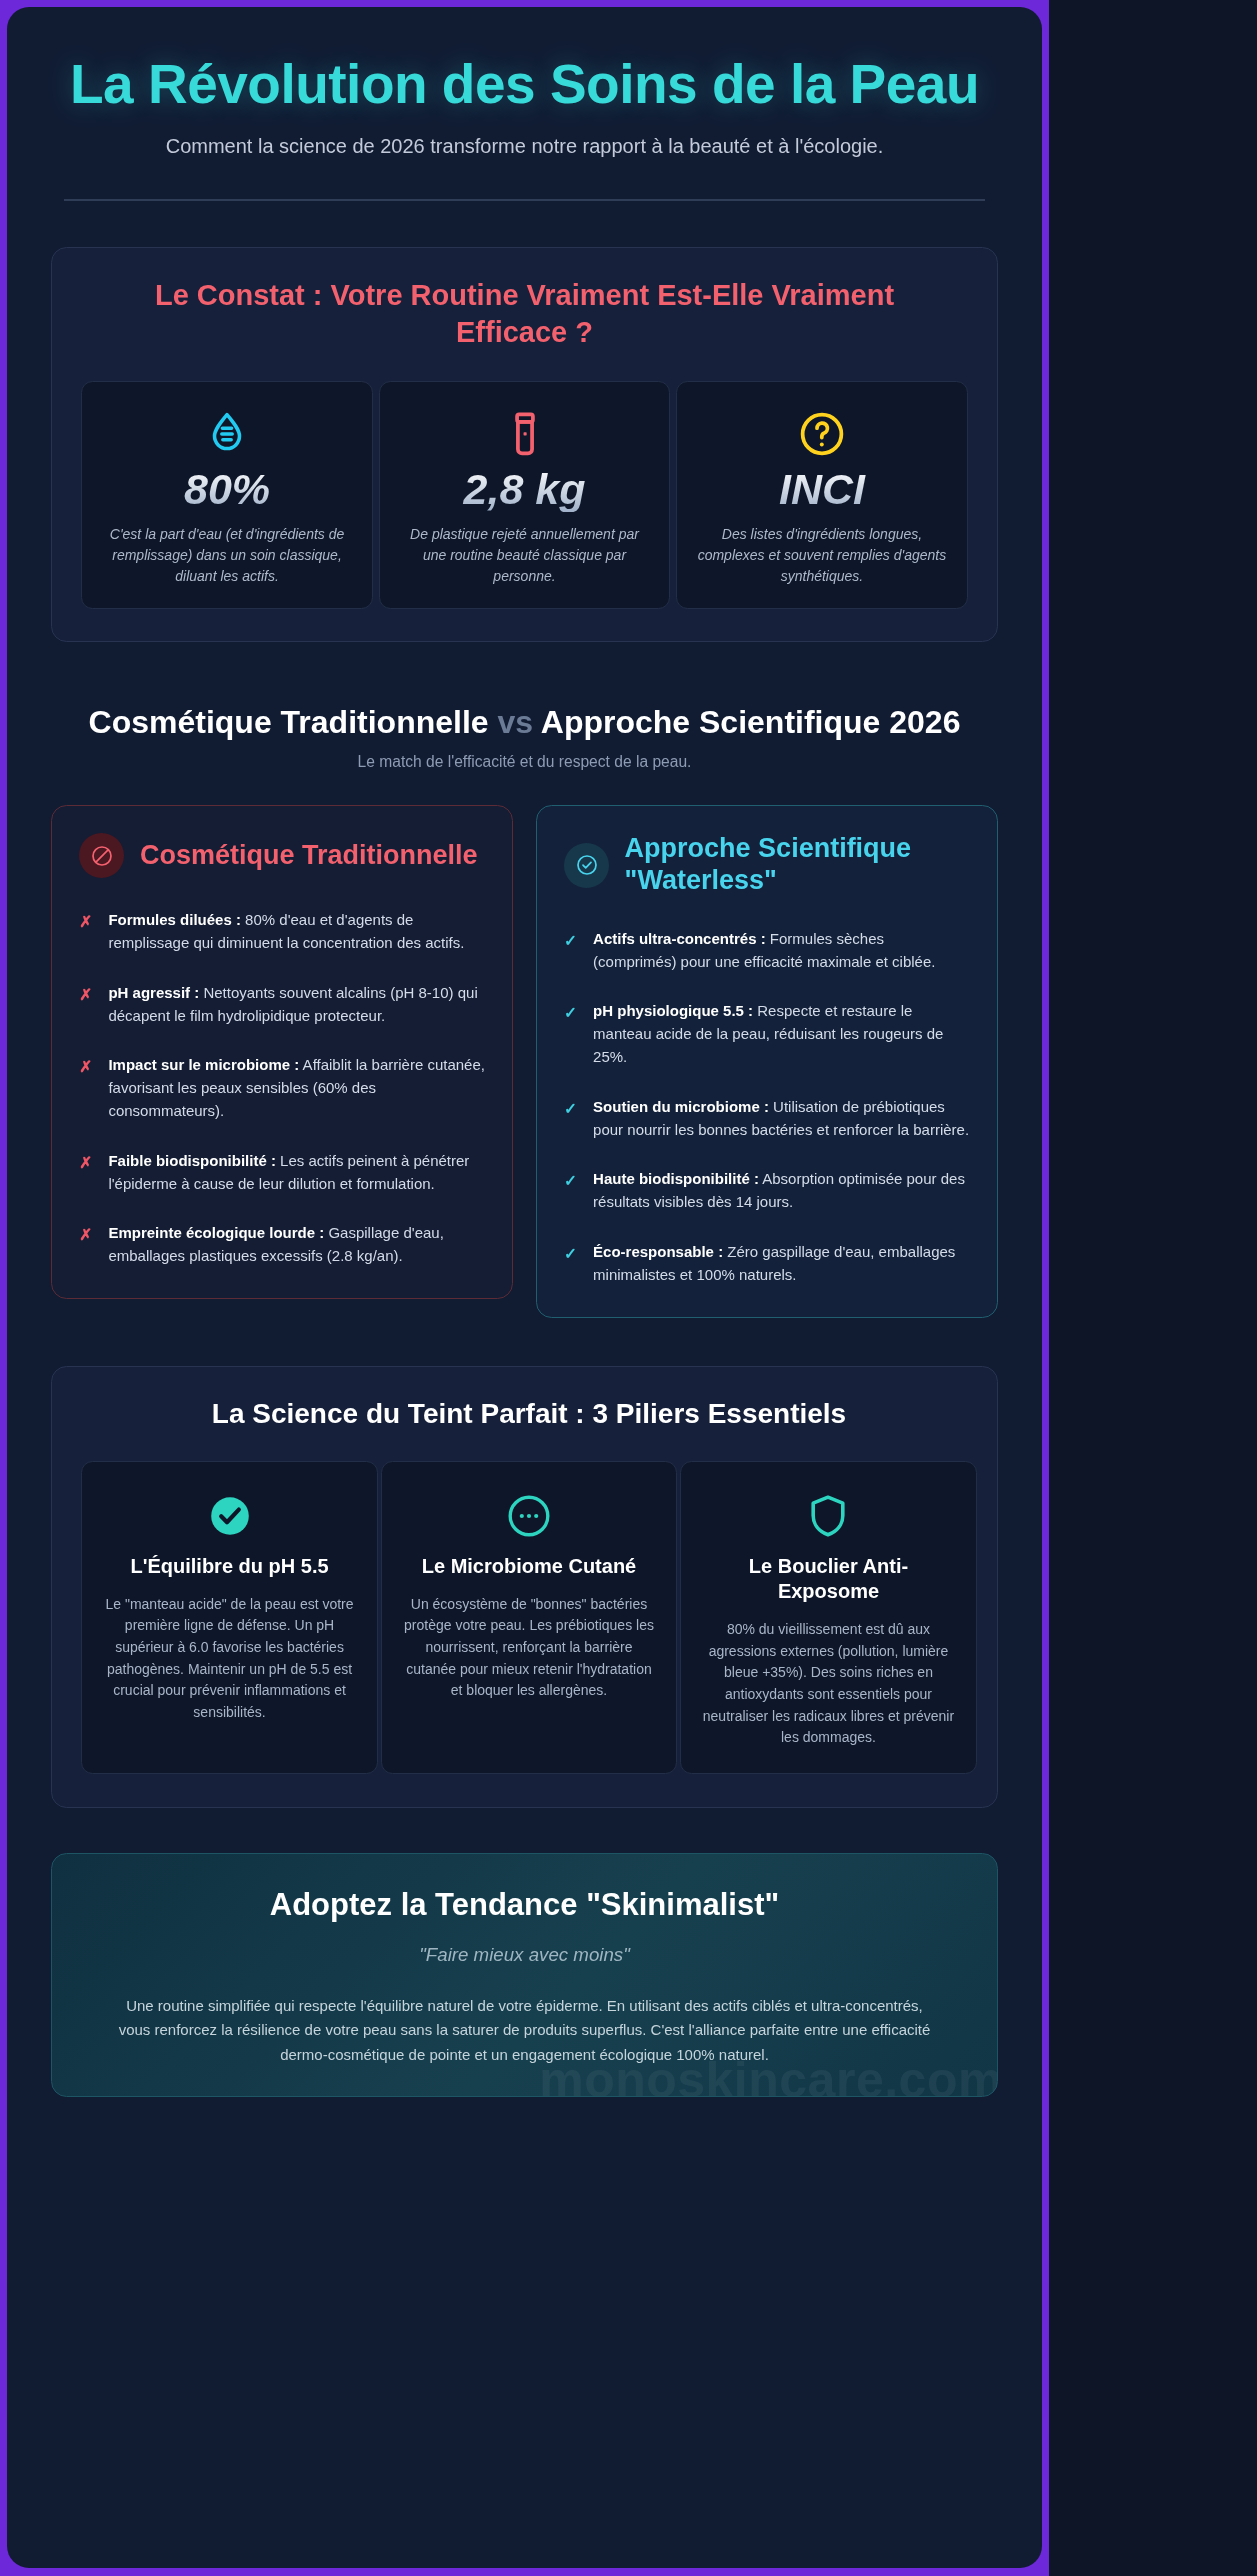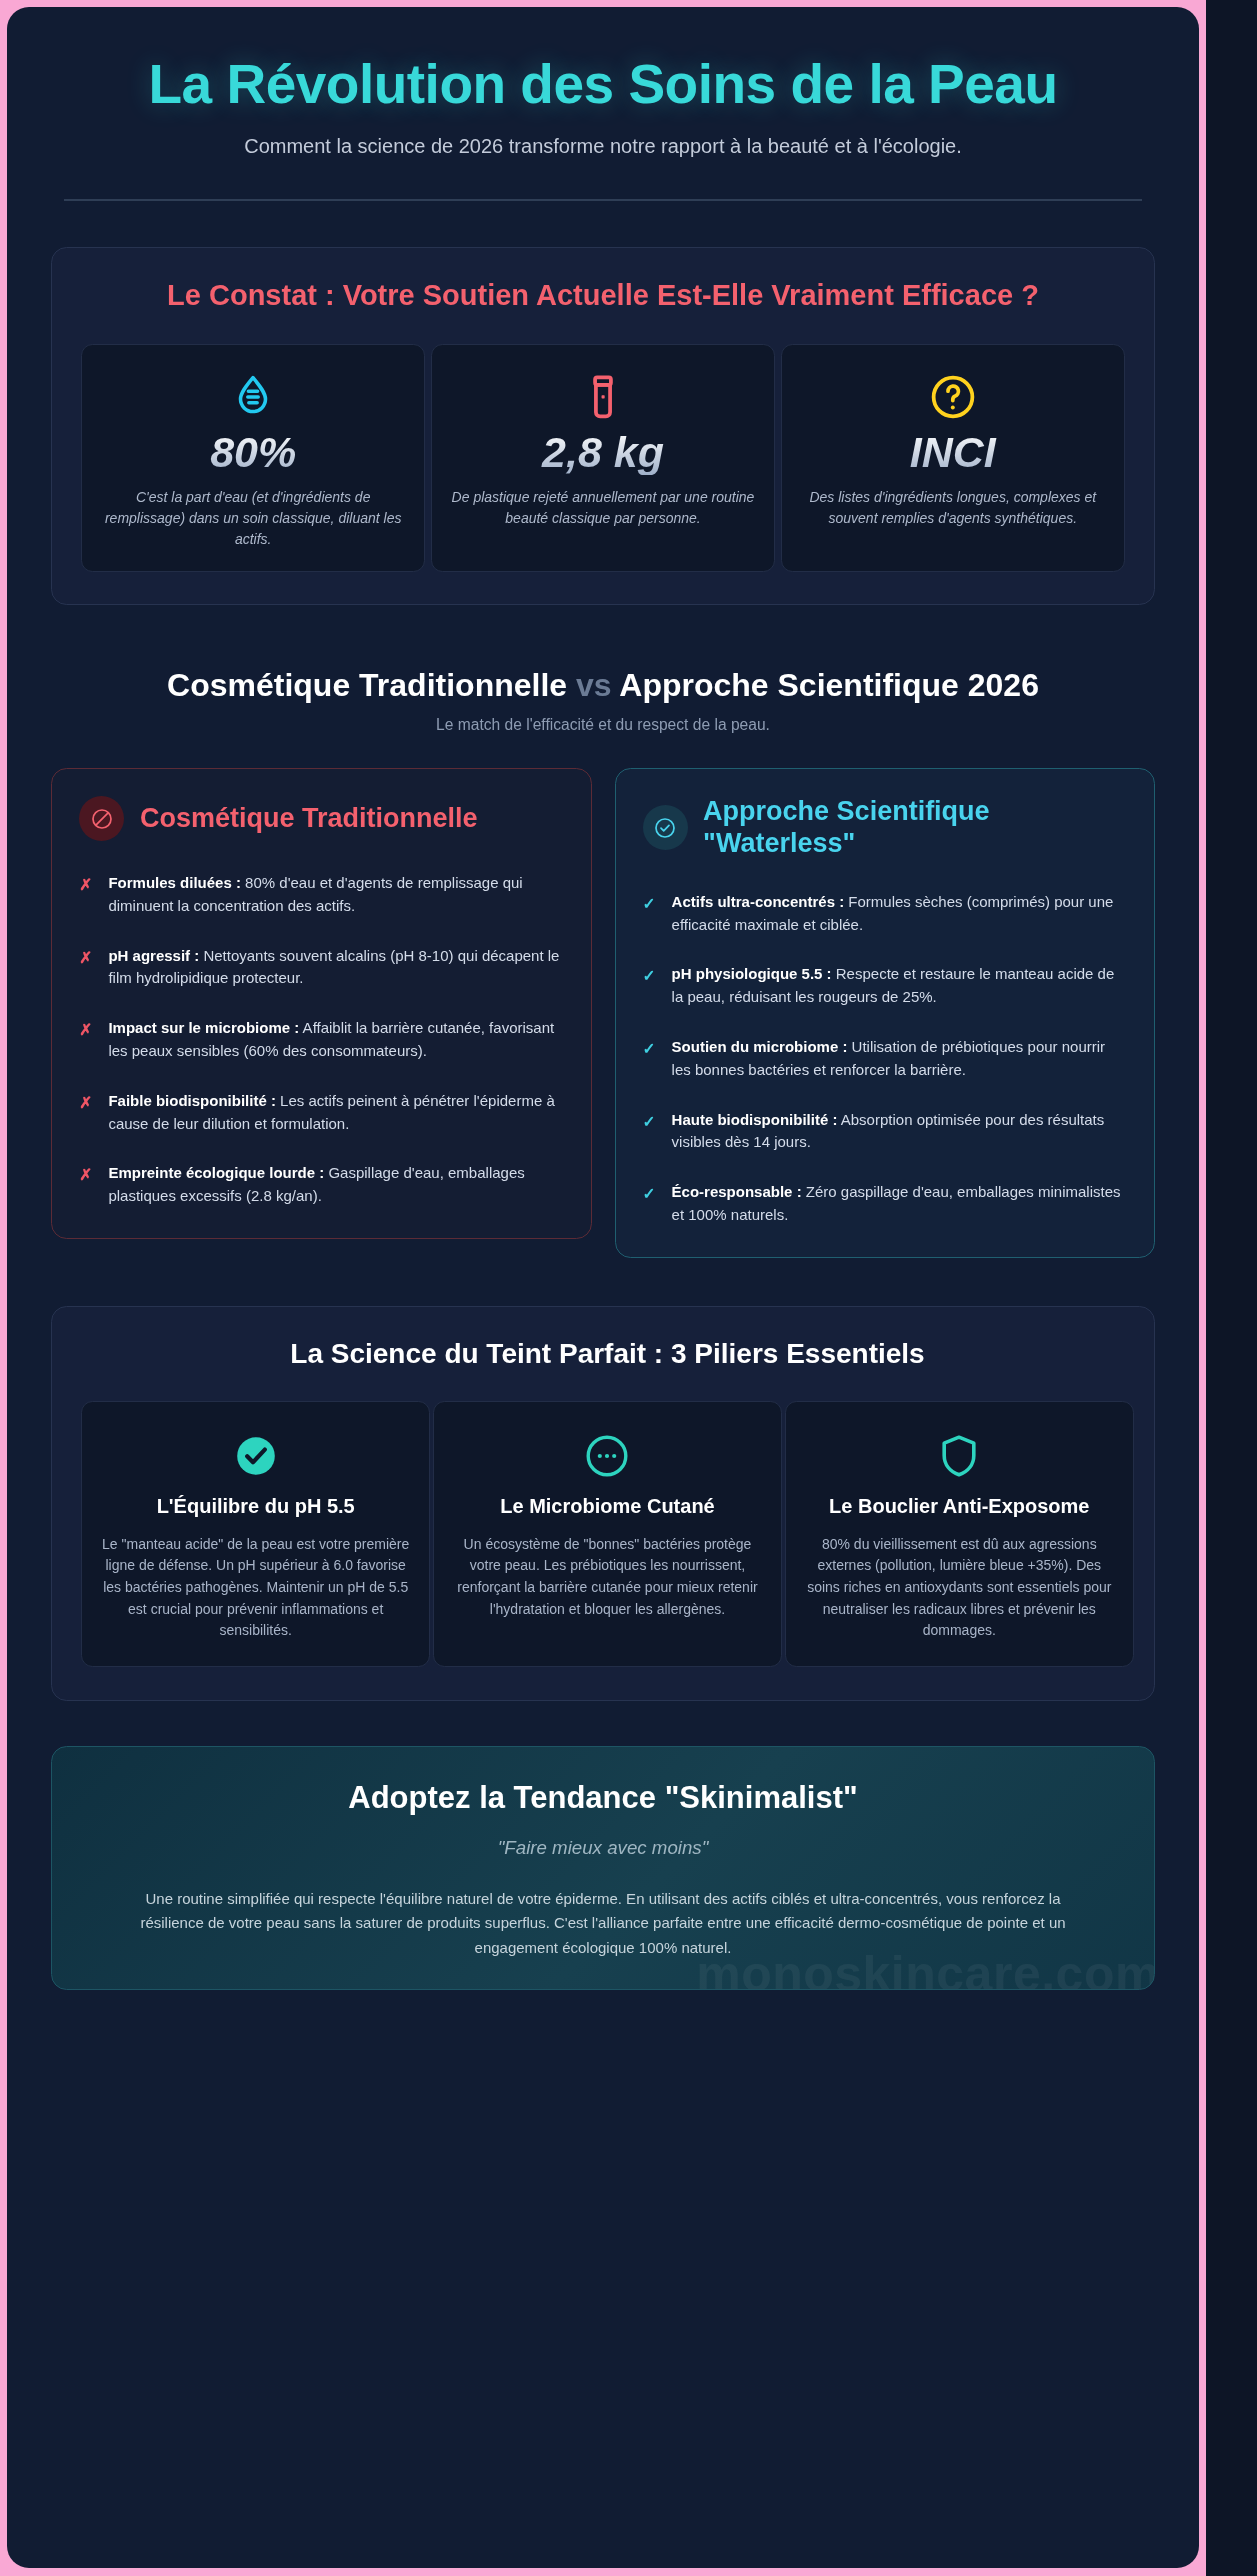--- a/index.html
+++ b/index.html
@@ -5,23 +5,23 @@
 <style>
   *{box-sizing:border-box;margin:0;padding:0;}
   html,body{background:#0d1526;}
   body{
     width:1257px;
     font-family:"Liberation Sans", sans-serif;
     color:#e8edf5;
     -webkit-font-smoothing:antialiased;
   }
   .page{
-    width:1206px;
+    width:1049px;
     min-height:2576px;
-    background:#f9a8d4;
+    background:#6d28d9;
     padding:7.3px 7.3px 0 7.3px;
   }
   .shell{
     background:#111c33;
     border-radius:22px;
     padding:0 0 21px 0;
     min-height:2561px;
     position:relative;
     overflow:hidden;
   }
@@ -264,21 +264,21 @@
 <div class="page">
   <div class="shell">
 
     <div class="header">
       <h1 class="title">La Révolution des Soins de la Peau</h1>
       <p class="subtitle">Comment la science de 2026 transforme notre rapport à la beauté et à l'écologie.</p>
     </div>
     <div class="rule"></div>
 
     <section class="constat">
-      <h2 class="constat-title">Le Constat : Votre Soutien Actuelle Est-Elle Vraiment Efficace ?</h2>
+      <h2 class="constat-title">Le Constat : Votre Routine Vraiment Est-Elle Vraiment Efficace ?</h2>
       <div class="stat-grid">
 
         <div class="stat-card">
           <div class="stat-icon">
             <svg width="50" height="50" viewBox="0 0 24 24" fill="none" stroke="#22c9f0" stroke-width="1.7" stroke-linecap="round" stroke-linejoin="round">
               <path d="M12 2.7c3.6 4.3 6 7.4 6 10.3a6 6 0 0 1-12 0c0-2.9 2.4-6 6-10.3z"></path>
               <path d="M9.8 9.2h4.4M9.5 12h5M10 14.8h4"></path>
             </svg>
           </div>
           <div class="stat-value">80%</div>

